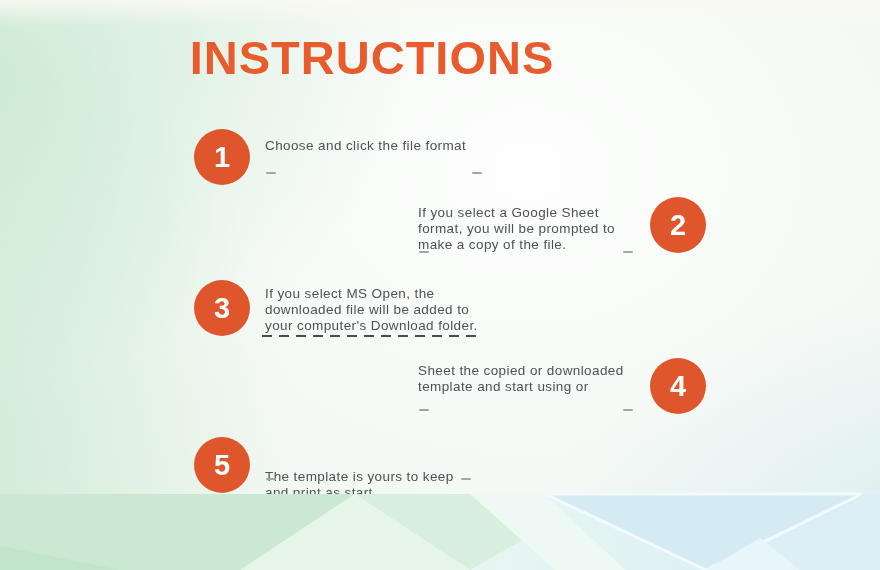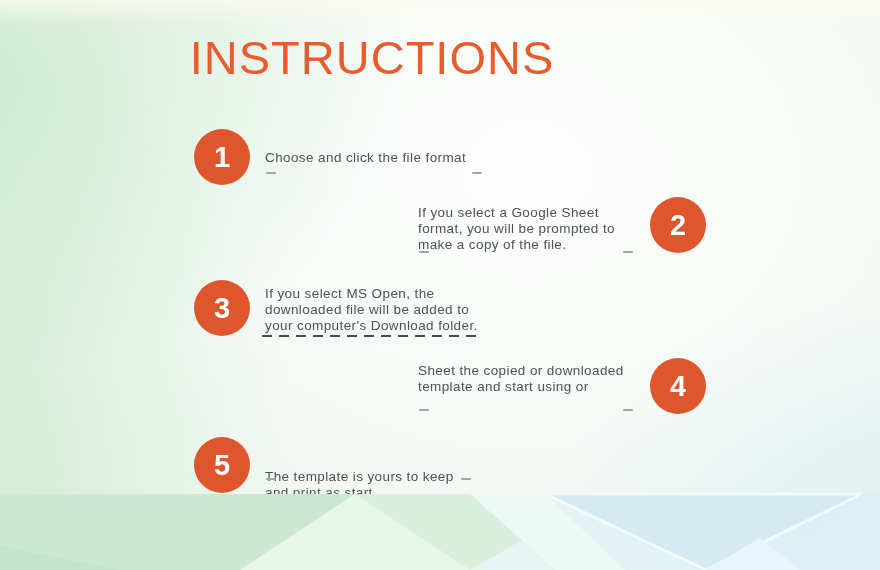--- a/index.html
+++ b/index.html
@@ -12,21 +12,21 @@
       linear-gradient(180deg, rgba(250,250,240,.85) 0px, rgba(250,250,240,0) 26px),
       radial-gradient(ellipse 620px 430px at -4% 12%, rgba(177,224,188,.55), rgba(177,224,188,0) 72%),
       radial-gradient(ellipse 520px 640px at -8% 78%, rgba(172,221,184,.50), rgba(172,221,184,0) 70%),
       radial-gradient(ellipse 700px 420px at 112% 98%, rgba(187,224,240,.45), rgba(187,224,240,0) 65%),
       radial-gradient(ellipse 900px 700px at 60% 30%, rgba(255,255,255,.9), rgba(255,255,255,0) 80%),
       #eef5ee;
   }
 
   .title {
     position:absolute; top:30px; left:0; width:744px; text-align:center;
-    font-size:47px; font-weight:normal; letter-spacing:1px; color:#E75B2D;
+    font-size:47px; font-weight:bold; letter-spacing:1px; color:#E75B2D;
   }
 
   .step { position:absolute; left:0; top:0; width:880px; height:0; }
   .circle {
     position:absolute; width:56px; height:56px; border-radius:50%;
     background:#E0562C; color:#ffffff;
     display:flex; align-items:center; justify-content:center;
     font-size:29px; font-weight:bold;
   }
   .txt {
@@ -37,21 +37,21 @@
     position:absolute; height:2px; display:flex; justify-content:space-between;
   }
   .div-ends i { display:block; width:10px; height:2px; background:#9FA8A8; border-radius:1px; }
   .div-full {
     position:absolute; height:2px;
     background:repeating-linear-gradient(90deg, #454D4E 0 10px, rgba(0,0,0,0) 10px 17px);
   }
 
   
   .s1 .circle { left:194px; top:129px; }
-  .s1 .txt    { left:265px; top:138px;margin-top:12px; }
+  .s1 .txt    { left:265px; top:138px; }
   .s1 .div-ends { left:266px; top:172px; width:216px; }
 
   .s2 .txt    { left:418px; top:205px; }
   .s2 .circle { left:650px; top:197px; }
   .s2 .div-ends { left:419px; top:251px; width:214px; }
 
   .s3 .circle { left:194px; top:280px; }
   .s3 .txt    { left:265px; top:286px; }
   .s3 .div-full { left:262px; top:335px; width:218px; }
 

